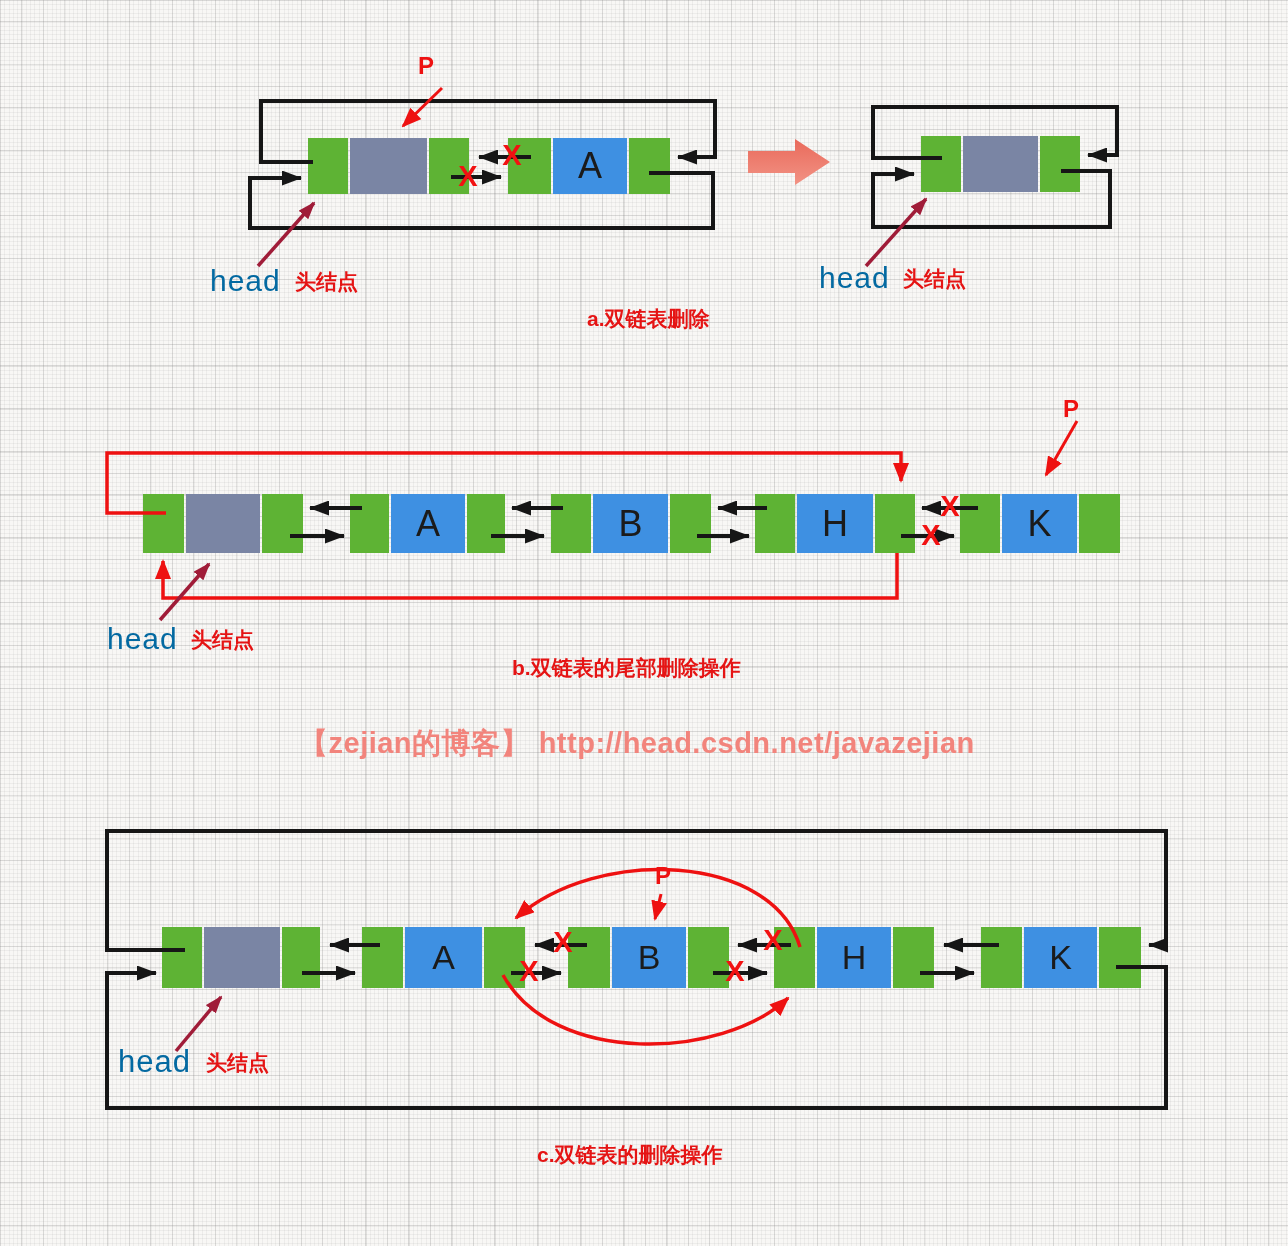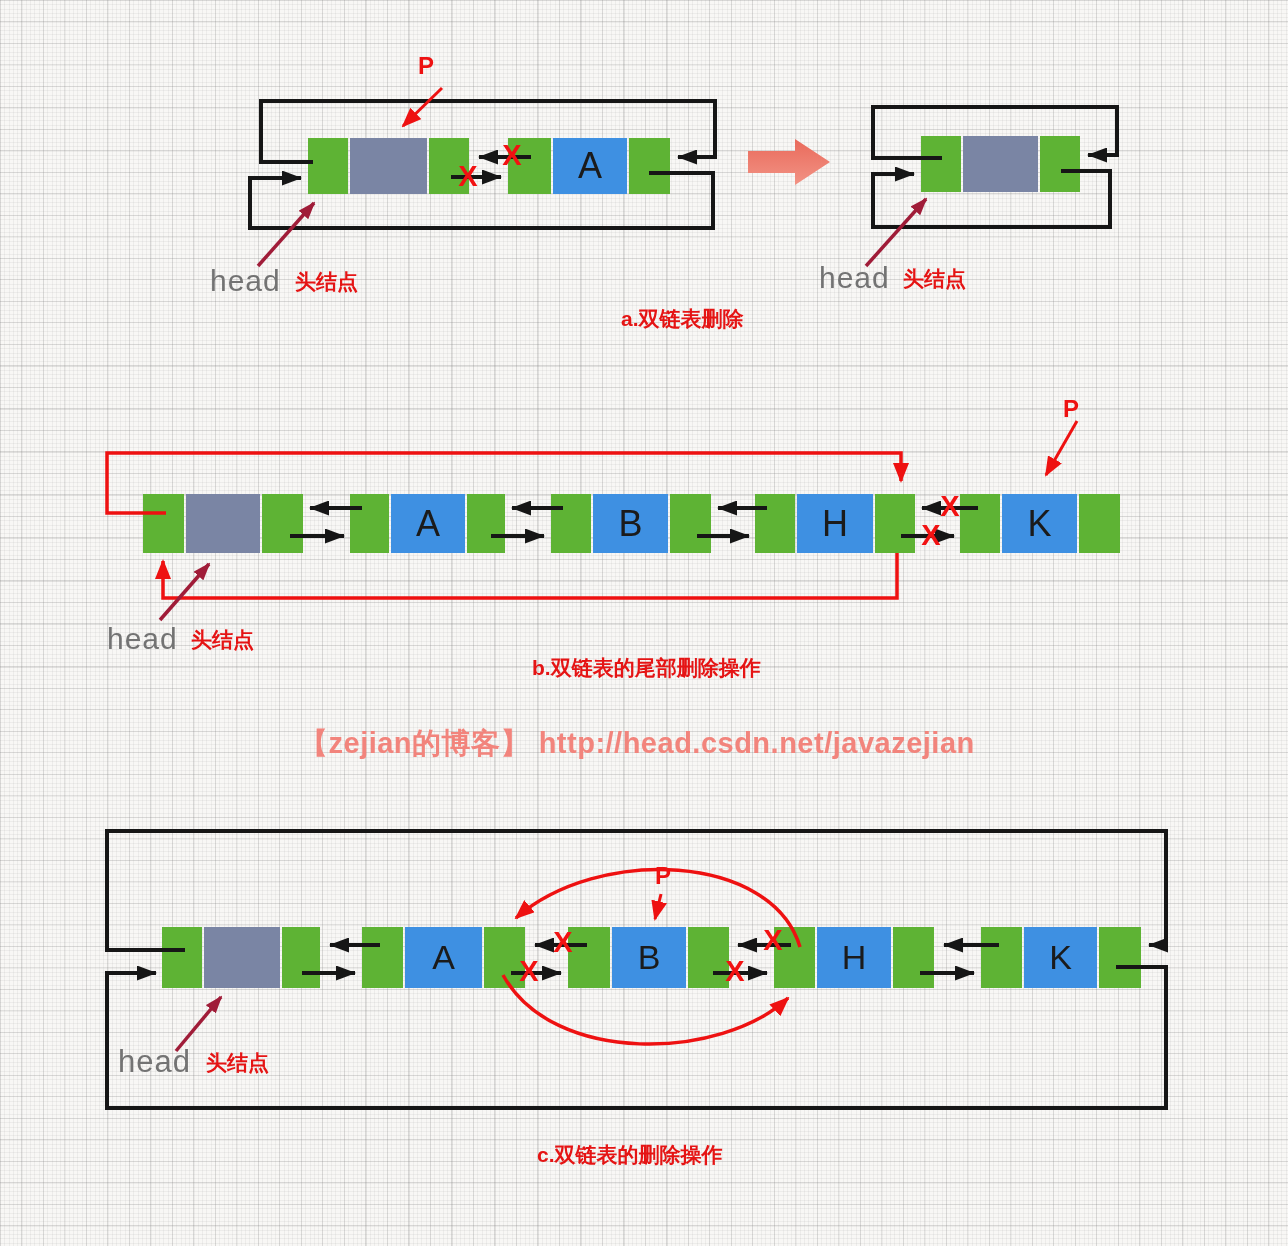--- a/index.html
+++ b/index.html
@@ -18,21 +18,21 @@
   .blu{background:#3e90e2;}
   .gry{background:#7a85a4;}
   .letter{font-size:36px;color:#1b1b1b;font-family:"Liberation Sans",sans-serif;}
   .row-c .letter{font-size:34px;}
   svg.wires{position:absolute;left:0;top:0;z-index:5;pointer-events:none;}
   .k{stroke:#161616;stroke-width:4;fill:none;}
   .r{stroke:#ee1111;stroke-width:3.5;fill:none;}
   .r2{stroke:#ee1111;stroke-width:3;fill:none;}
   .dr{stroke:#a01c38;stroke-width:3.5;fill:none;}
   .txt{position:absolute;white-space:nowrap;z-index:6;}
-  .head-label{font-size:30px;color:#737373;letter-spacing:1px;}
+  .head-label{font-size:30px;color:#0369a1;letter-spacing:1px;}
   .cn{font-size:21px;color:#e51414;font-weight:600;}
   .caption{font-size:21px;color:#e51414;font-weight:600;}
   .p-label{font-size:24px;color:#ee1111;font-weight:600;}
   .x-mark{position:absolute;width:30px;height:32px;z-index:7;text-align:center;
     font-size:29px;font-weight:700;color:#f21212;line-height:32px;}
   .watermark{font-size:29px;color:#f2847c;font-weight:600;letter-spacing:.5px;}
 </style>
 </head>
 <body>
 
@@ -179,28 +179,28 @@
 <div class="x-mark" style="left:935px;top:490px">X</div>
 <div class="x-mark" style="left:916px;top:519px">X</div>
 <div class="x-mark" style="left:548px;top:926px">X</div>
 <div class="x-mark" style="left:514px;top:955px">X</div>
 <div class="x-mark" style="left:758px;top:924px">X</div>
 <div class="x-mark" style="left:720px;top:955px">X</div>
 
 <div class="txt p-label" style="left:418px;top:52px">P</div>
 <div class="txt head-label" style="left:210px;top:264px">head</div>
 <div class="txt cn" style="left:295px;top:268px">头结点</div>
-<div class="txt caption" style="left:621px;top:305px">a.双链表删除</div>
+<div class="txt caption" style="left:587px;top:305px">a.双链表删除</div>
 
 <div class="txt head-label" style="left:819px;top:261px">head</div>
 <div class="txt cn" style="left:903px;top:265px">头结点</div>
 
 <div class="txt p-label" style="left:1063px;top:395px">P</div>
 <div class="txt head-label" style="left:107px;top:622px">head</div>
 <div class="txt cn" style="left:191px;top:626px">头结点</div>
-<div class="txt caption" style="left:532px;top:654px">b.双链表的尾部删除操作</div>
+<div class="txt caption" style="left:512px;top:654px">b.双链表的尾部删除操作</div>
 
 <div class="txt watermark" style="left:299px;top:724px">【zejian的博客】 http://head.csdn.net/javazejian</div>
 
 <div class="txt p-label" style="left:655px;top:862px">P</div>
 <div class="txt head-label" style="left:118px;top:1044px;font-size:31px">head</div>
 <div class="txt cn" style="left:206px;top:1049px">头结点</div>
 <div class="txt caption" style="left:537px;top:1141px">c.双链表的删除操作</div>
 
 </body></html>

